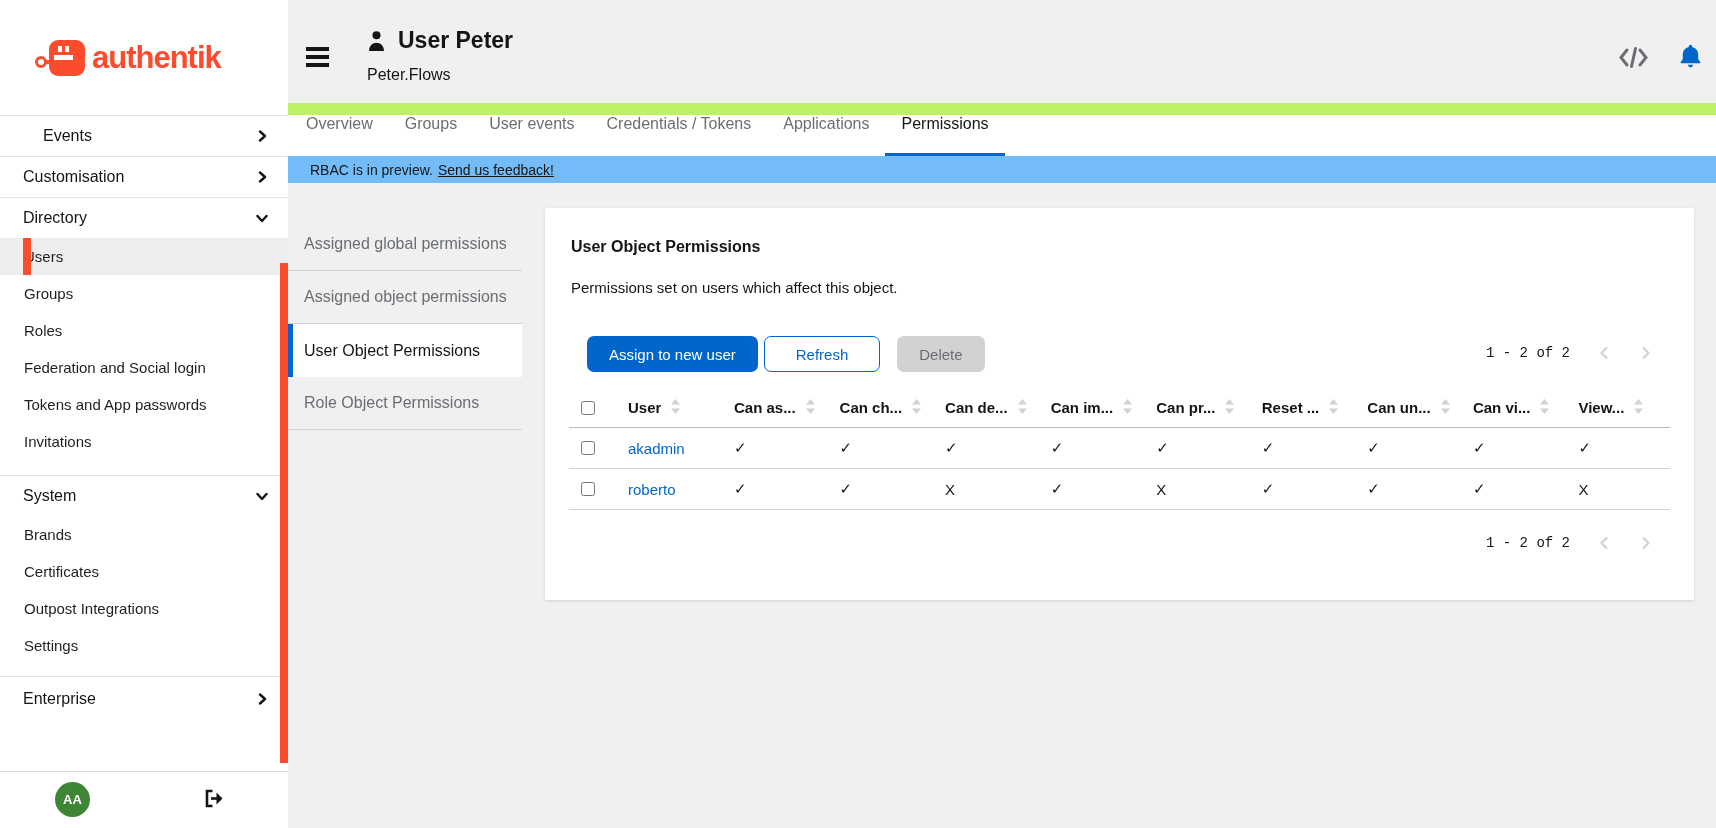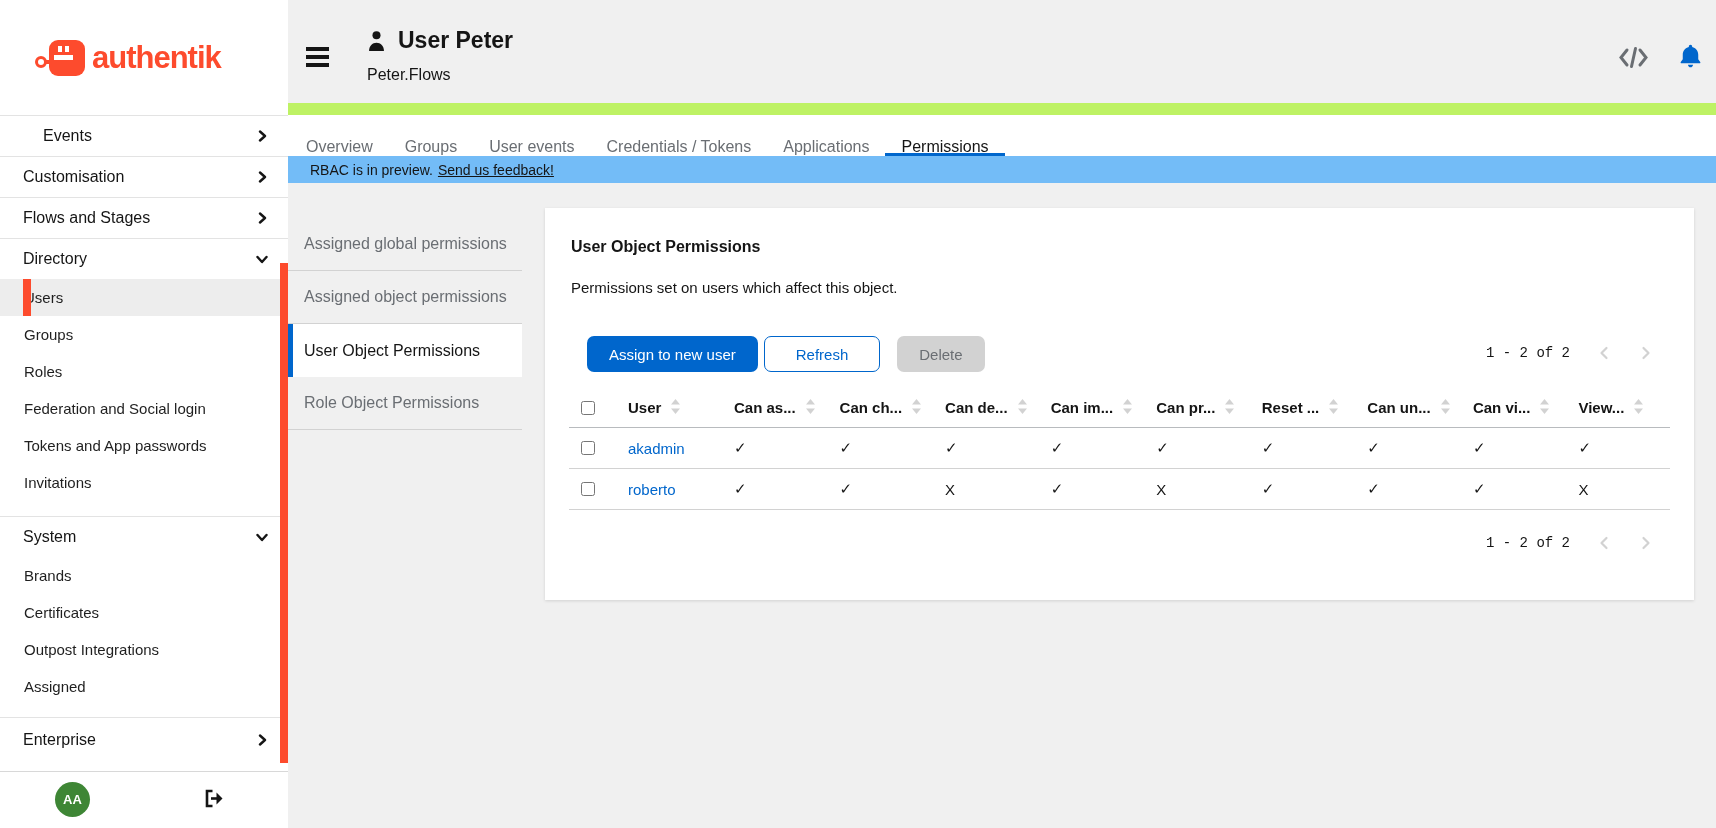--- a/index.html
+++ b/index.html
@@ -31,21 +31,21 @@
   .hamburger { position:absolute; left:18px; top:47px; width:23px; height:20px; display:flex; flex-direction:column; justify-content:space-between; cursor:pointer; }
   .hamburger span { display:block; height:4px; background:#151515; }
   .mh-user-icon { position:absolute; left:78px; top:29px; }
   .mh-title { position:absolute; left:110px; top:27px; font-size:23px; font-weight:600; color:#151515; }
   .mh-sub { position:absolute; left:79px; top:66px; font-size:16px; color:#151515; }
   .mh-code { position:absolute; left:1330px; top:46px; cursor:pointer; }
   .mh-bell { position:absolute; left:1391px; top:43px; cursor:pointer; }
 
   
   .tabbar { position:absolute; left:288px; top:115px; width:1428px; height:41px; background:#fff; display:flex; padding-left:2px; }
-  .tab { height:41px; display:flex; align-items:flex-end; padding:0 16px; font-size:16px; color:#6a6e73; cursor:pointer; }
+  .tab { height:41px; display:flex; align-items:flex-start; padding:0 16px; font-size:16px; color:#6a6e73; cursor:pointer; }
   .tab.active { color:#151515; font-weight:500; box-shadow:inset 0 -3px 0 #0066cc; }
 
   
   .banner { position:absolute; left:288px; top:156px; width:1428px; height:27px; background:#73bcf7; display:flex; align-items:center; padding-left:22px; font-size:14px; color:#151515; }
   .banner a { color:#151515; text-decoration:underline; margin-left:5px; cursor:pointer; }
 
   
   .content-body { position:absolute; left:288px; top:183px; width:1428px; height:645px; background:#f0f0f0; }
 
   .subtabs { position:absolute; left:0; top:35px; width:234px; }
@@ -113,30 +113,20 @@
       <div class="nav-group">
         <div class="nav-top">
           <span>Customisation</span>
           <span class="chev">
             <svg width="11" height="12" viewBox="0 0 11 12">
                 <path d="M3 1.5l5 4.5-5 4.5" stroke="#151515" stroke-width="2.4" fill="none" stroke-linecap="round" stroke-linejoin="round"></path>
               </svg>
           </span>
         </div>
       </div>
-      <div class="nav-group">
-        <div class="nav-top">
-          <span>Flows and Stages</span>
-          <span class="chev">
-            <svg width="11" height="12" viewBox="0 0 11 12">
-                <path d="M3 1.5l5 4.5-5 4.5" stroke="#151515" stroke-width="2.4" fill="none" stroke-linecap="round" stroke-linejoin="round"></path>
-              </svg>
-          </span>
-        </div>
-      </div>
       <div class="nav-group grp-gap-lg">
         <div class="nav-top">
           <span>Directory</span>
           <span class="chev">
             <svg width="12" height="11" viewBox="0 0 12 11">
                 <path d="M1.5 3l4.5 5 4.5-5" stroke="#151515" stroke-width="2.4" fill="none" stroke-linecap="round" stroke-linejoin="round"></path>
               </svg>
           </span>
         </div>
         <div class="nav-child active">
@@ -170,21 +160,21 @@
         <div class="nav-child">
             <span>Brands</span>
           </div>
         <div class="nav-child">
             <span>Certificates</span>
           </div>
         <div class="nav-child">
             <span>Outpost Integrations</span>
           </div>
         <div class="nav-child">
-            <span>Assigned</span>
+            <span>Settings</span>
           </div>
       </div>
       <div class="nav-group">
         <div class="nav-top" style="height:44px;">
           <span>Enterprise</span>
           <span class="chev">
             <svg width="11" height="12" viewBox="0 0 11 12">
                 <path d="M3 1.5l5 4.5-5 4.5" stroke="#151515" stroke-width="2.4" fill="none" stroke-linecap="round" stroke-linejoin="round"></path>
               </svg>
           </span>

